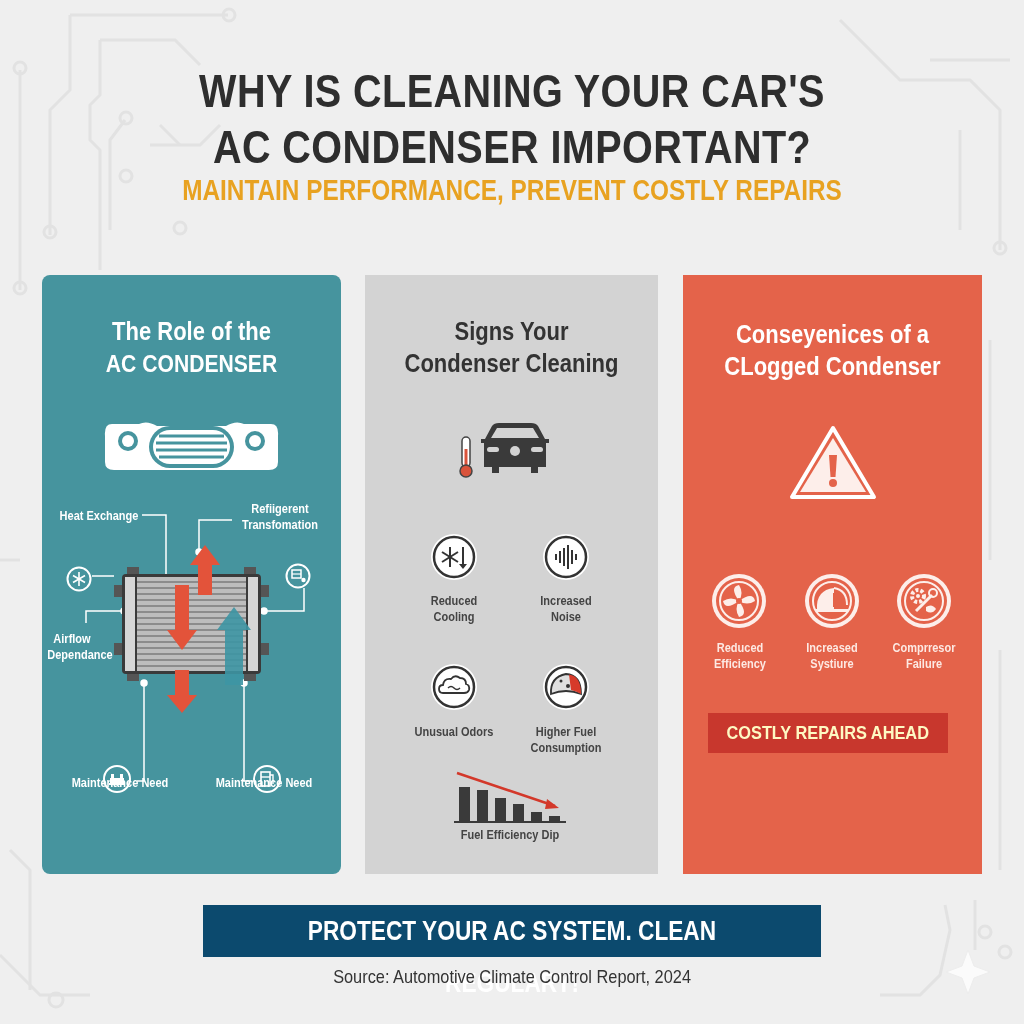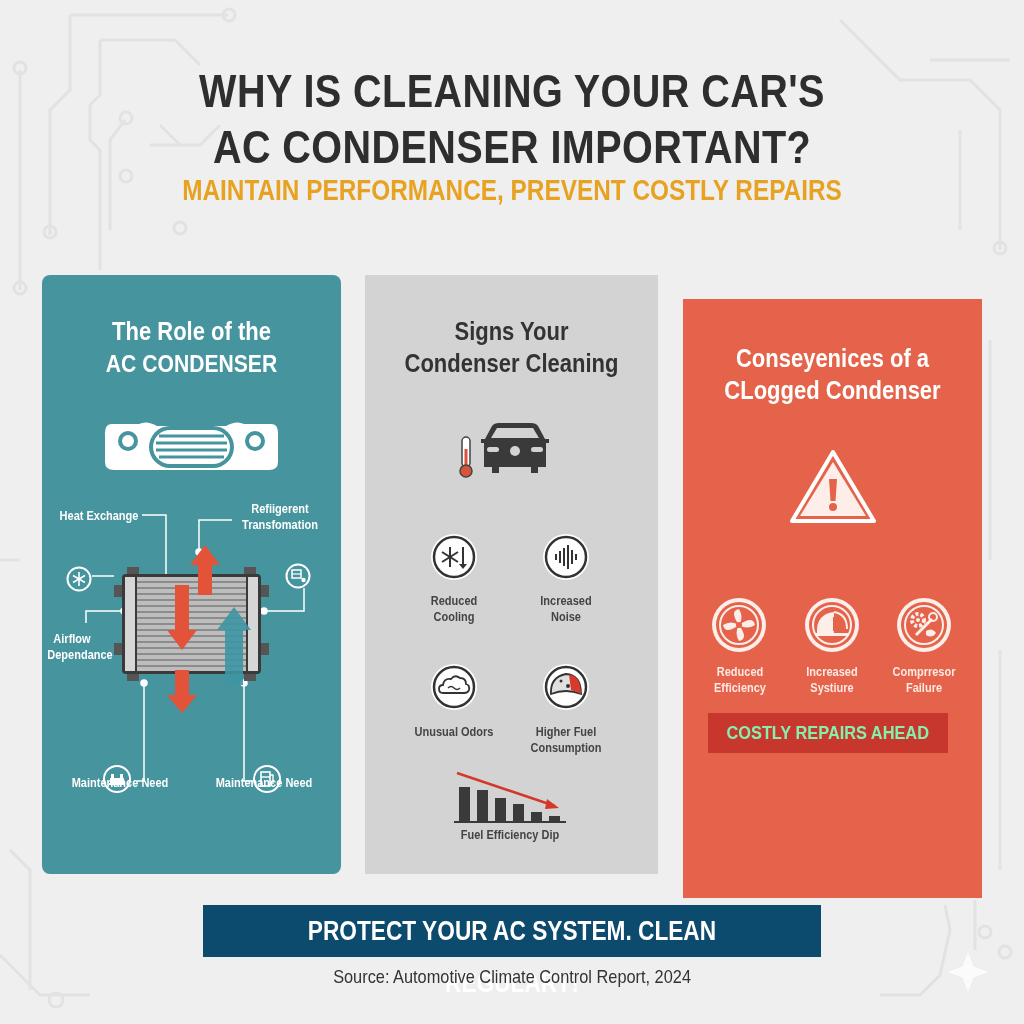--- a/index.html
+++ b/index.html
@@ -17,36 +17,36 @@
   .title.l1 { top:64px; }
   .title.l2 { top:120px; }
   .subtitle {
     position:absolute; left:0; width:1024px; top:172px; text-align:center;
     color:#e8a221; font-weight:bold; font-size:29px; line-height:36px;
     transform:scaleX(0.84); transform-origin:center;
   }
   .panel { position:absolute; top:275px; height:599px; }
   .panel.teal { left:42px; width:299px; background:#46949e;border-radius:8px; }
   .panel.gray { left:365px; width:293px; background:#d3d3d3;text-decoration:underline; }
-  .panel.red  { left:683px; width:299px; background:#e4634a;margin-top:24px; }
+  .panel.red  { left:683px; width:299px; background:#e4634a; }
   .panel-title {
     position:absolute; left:0; width:100%; text-align:center;
     font-weight:bold; font-size:25px; line-height:33px;
     transform:scaleX(0.88); transform-origin:center;
   }
   .teal .panel-title, .red .panel-title { color:#ffffff; }
   .gray .panel-title { color:#333333; }
   .lbl { position:absolute; font-size:12.5px; line-height:16px; text-align:center; font-weight:bold; transform:scaleX(0.88); }
   .teal .lbl { color:#ffffff; }
   .gray .lbl { color:#444444; }
   .red .lbl { color:#fde9e3; }
   .abs { position:absolute; }
   .repairs-banner {
     position:absolute; left:708px; top:713px; width:240px; height:40px;
-    background:#c8372d; color:#86efac; font-weight:bold; font-size:19px;
+    background:#c8372d; color:#fef9c3; font-weight:bold; font-size:19px;
     line-height:40px; text-align:center;
   }
   .repairs-banner span { display:inline-block; transform:scaleX(0.86); }
   .cta-banner {
     position:absolute; left:203px; top:905px; width:618px; height:52px;
     background:#0c4a6e; color:#fff; font-weight:bold; font-size:27px;
     line-height:52px; text-align:center;
   }
   .cta-banner span { display:inline-block; transform:scaleX(0.84); }
   .source {

